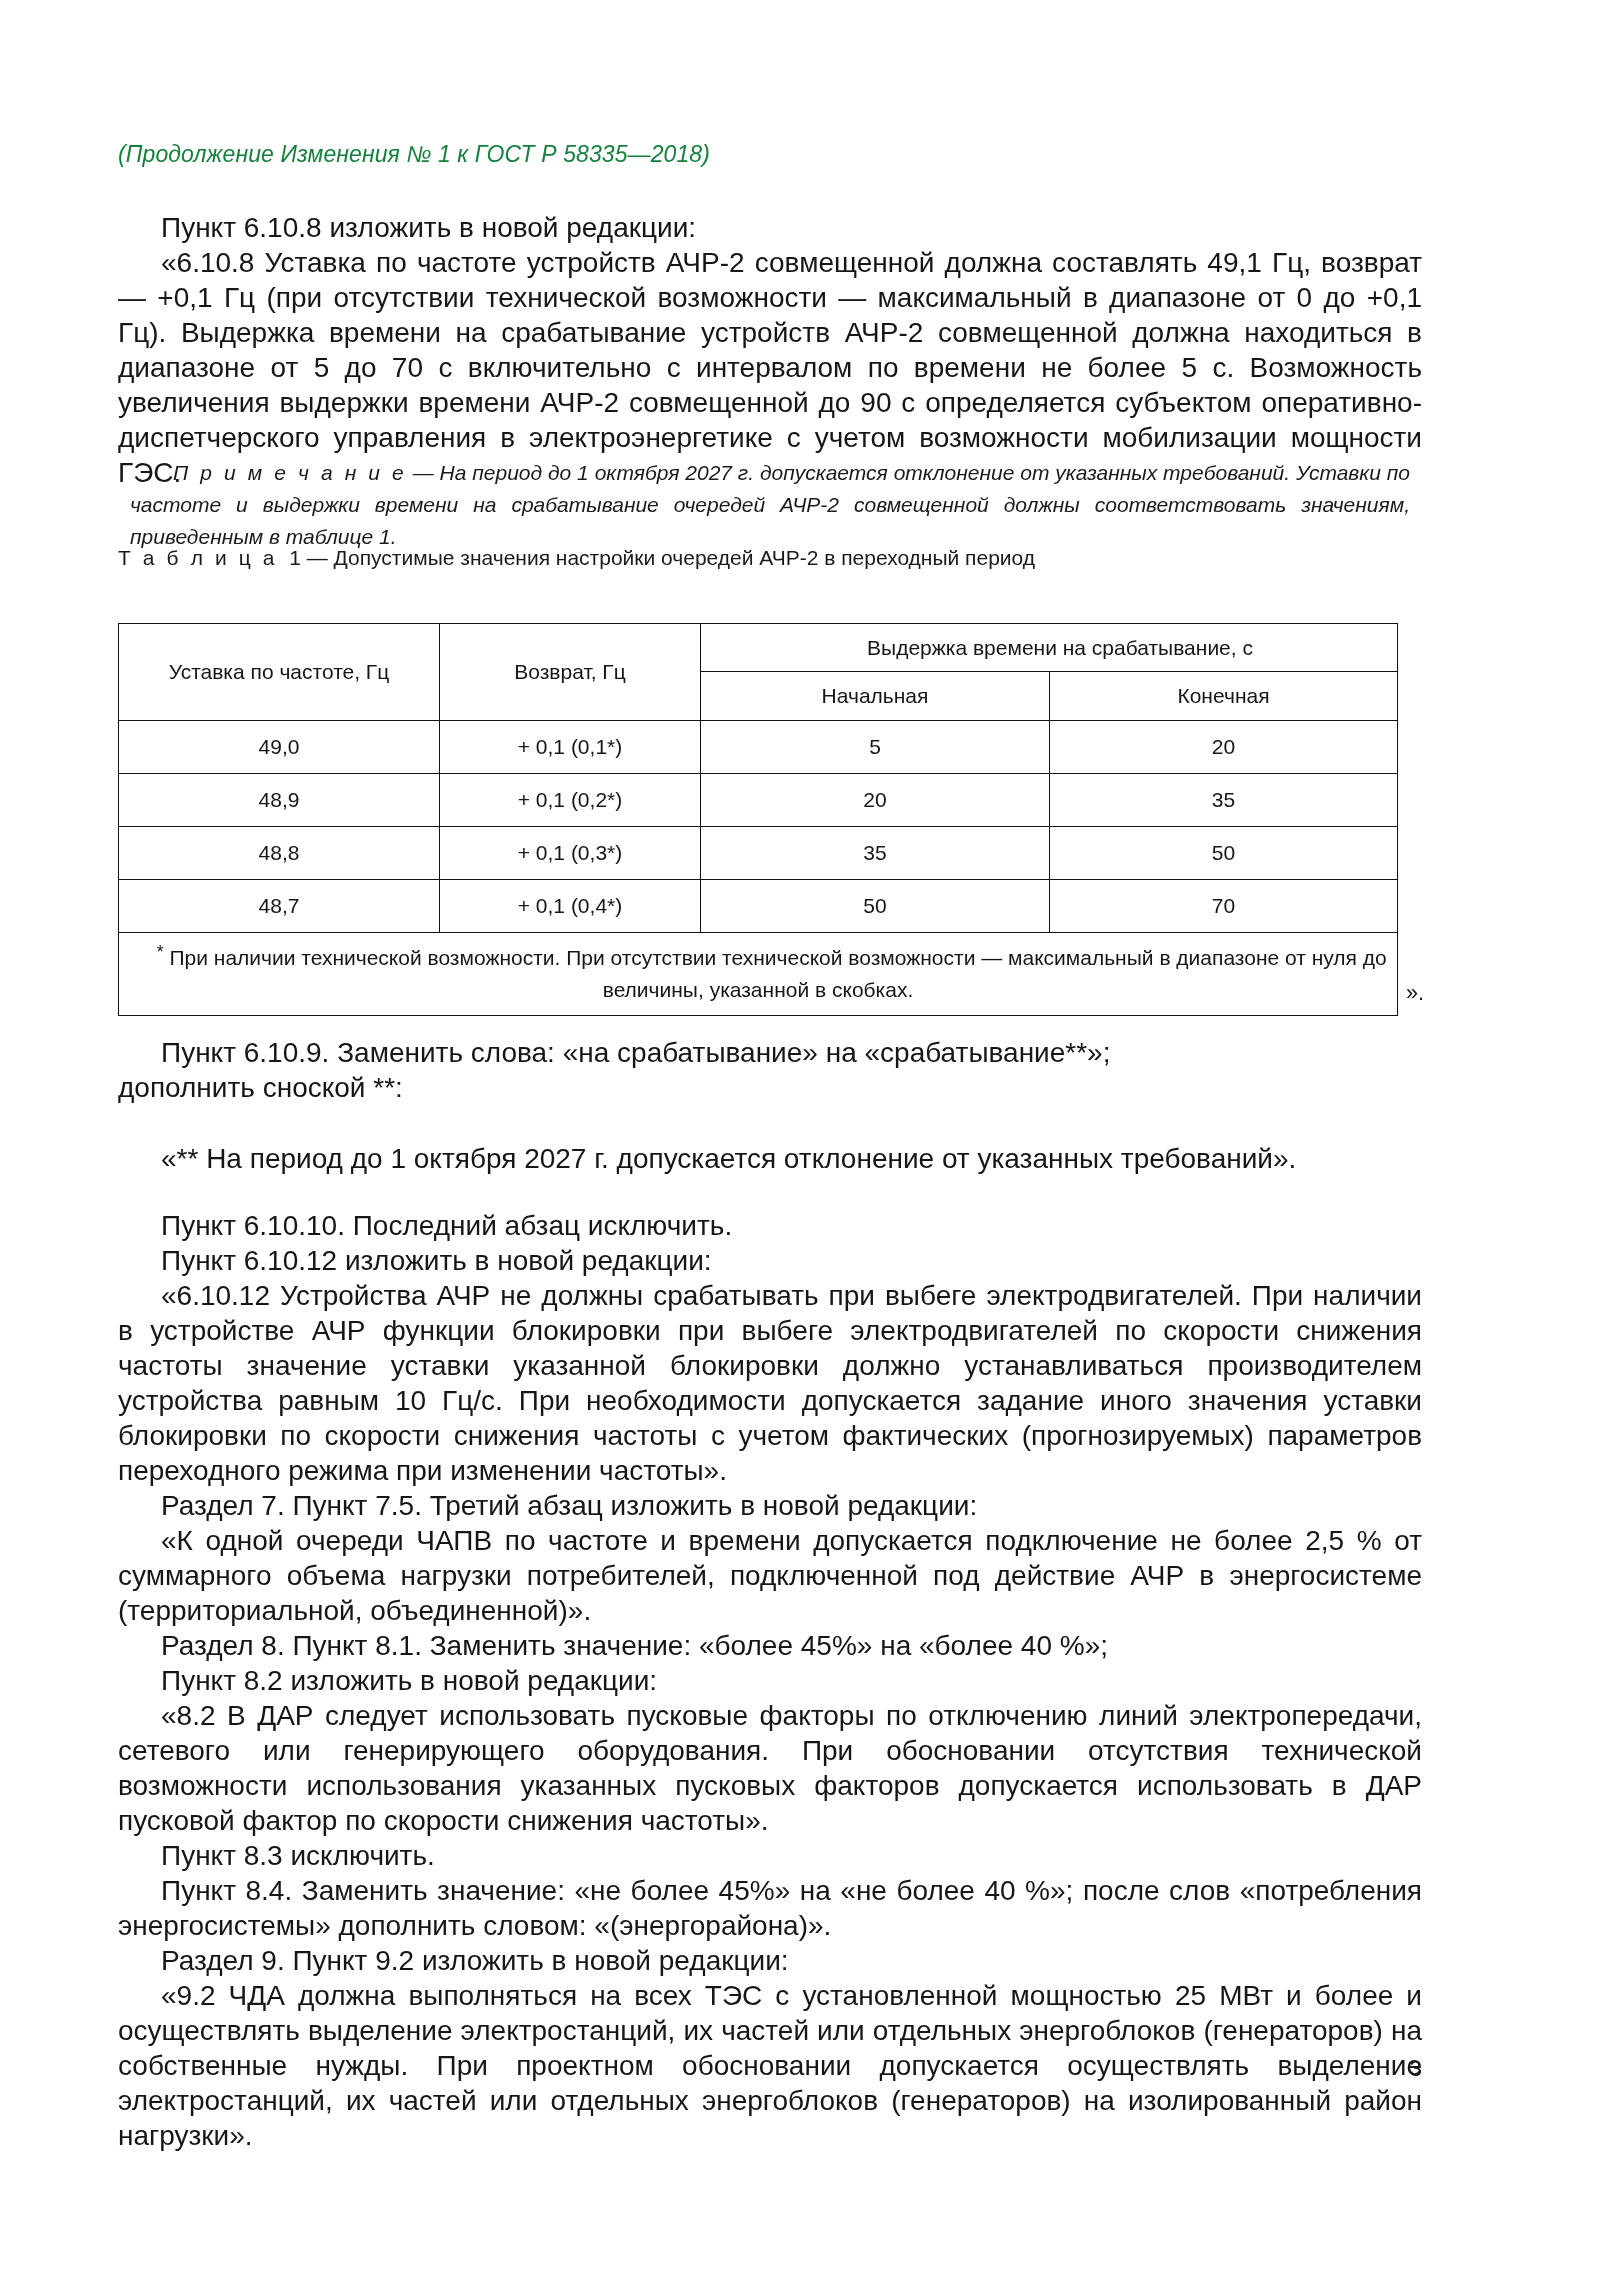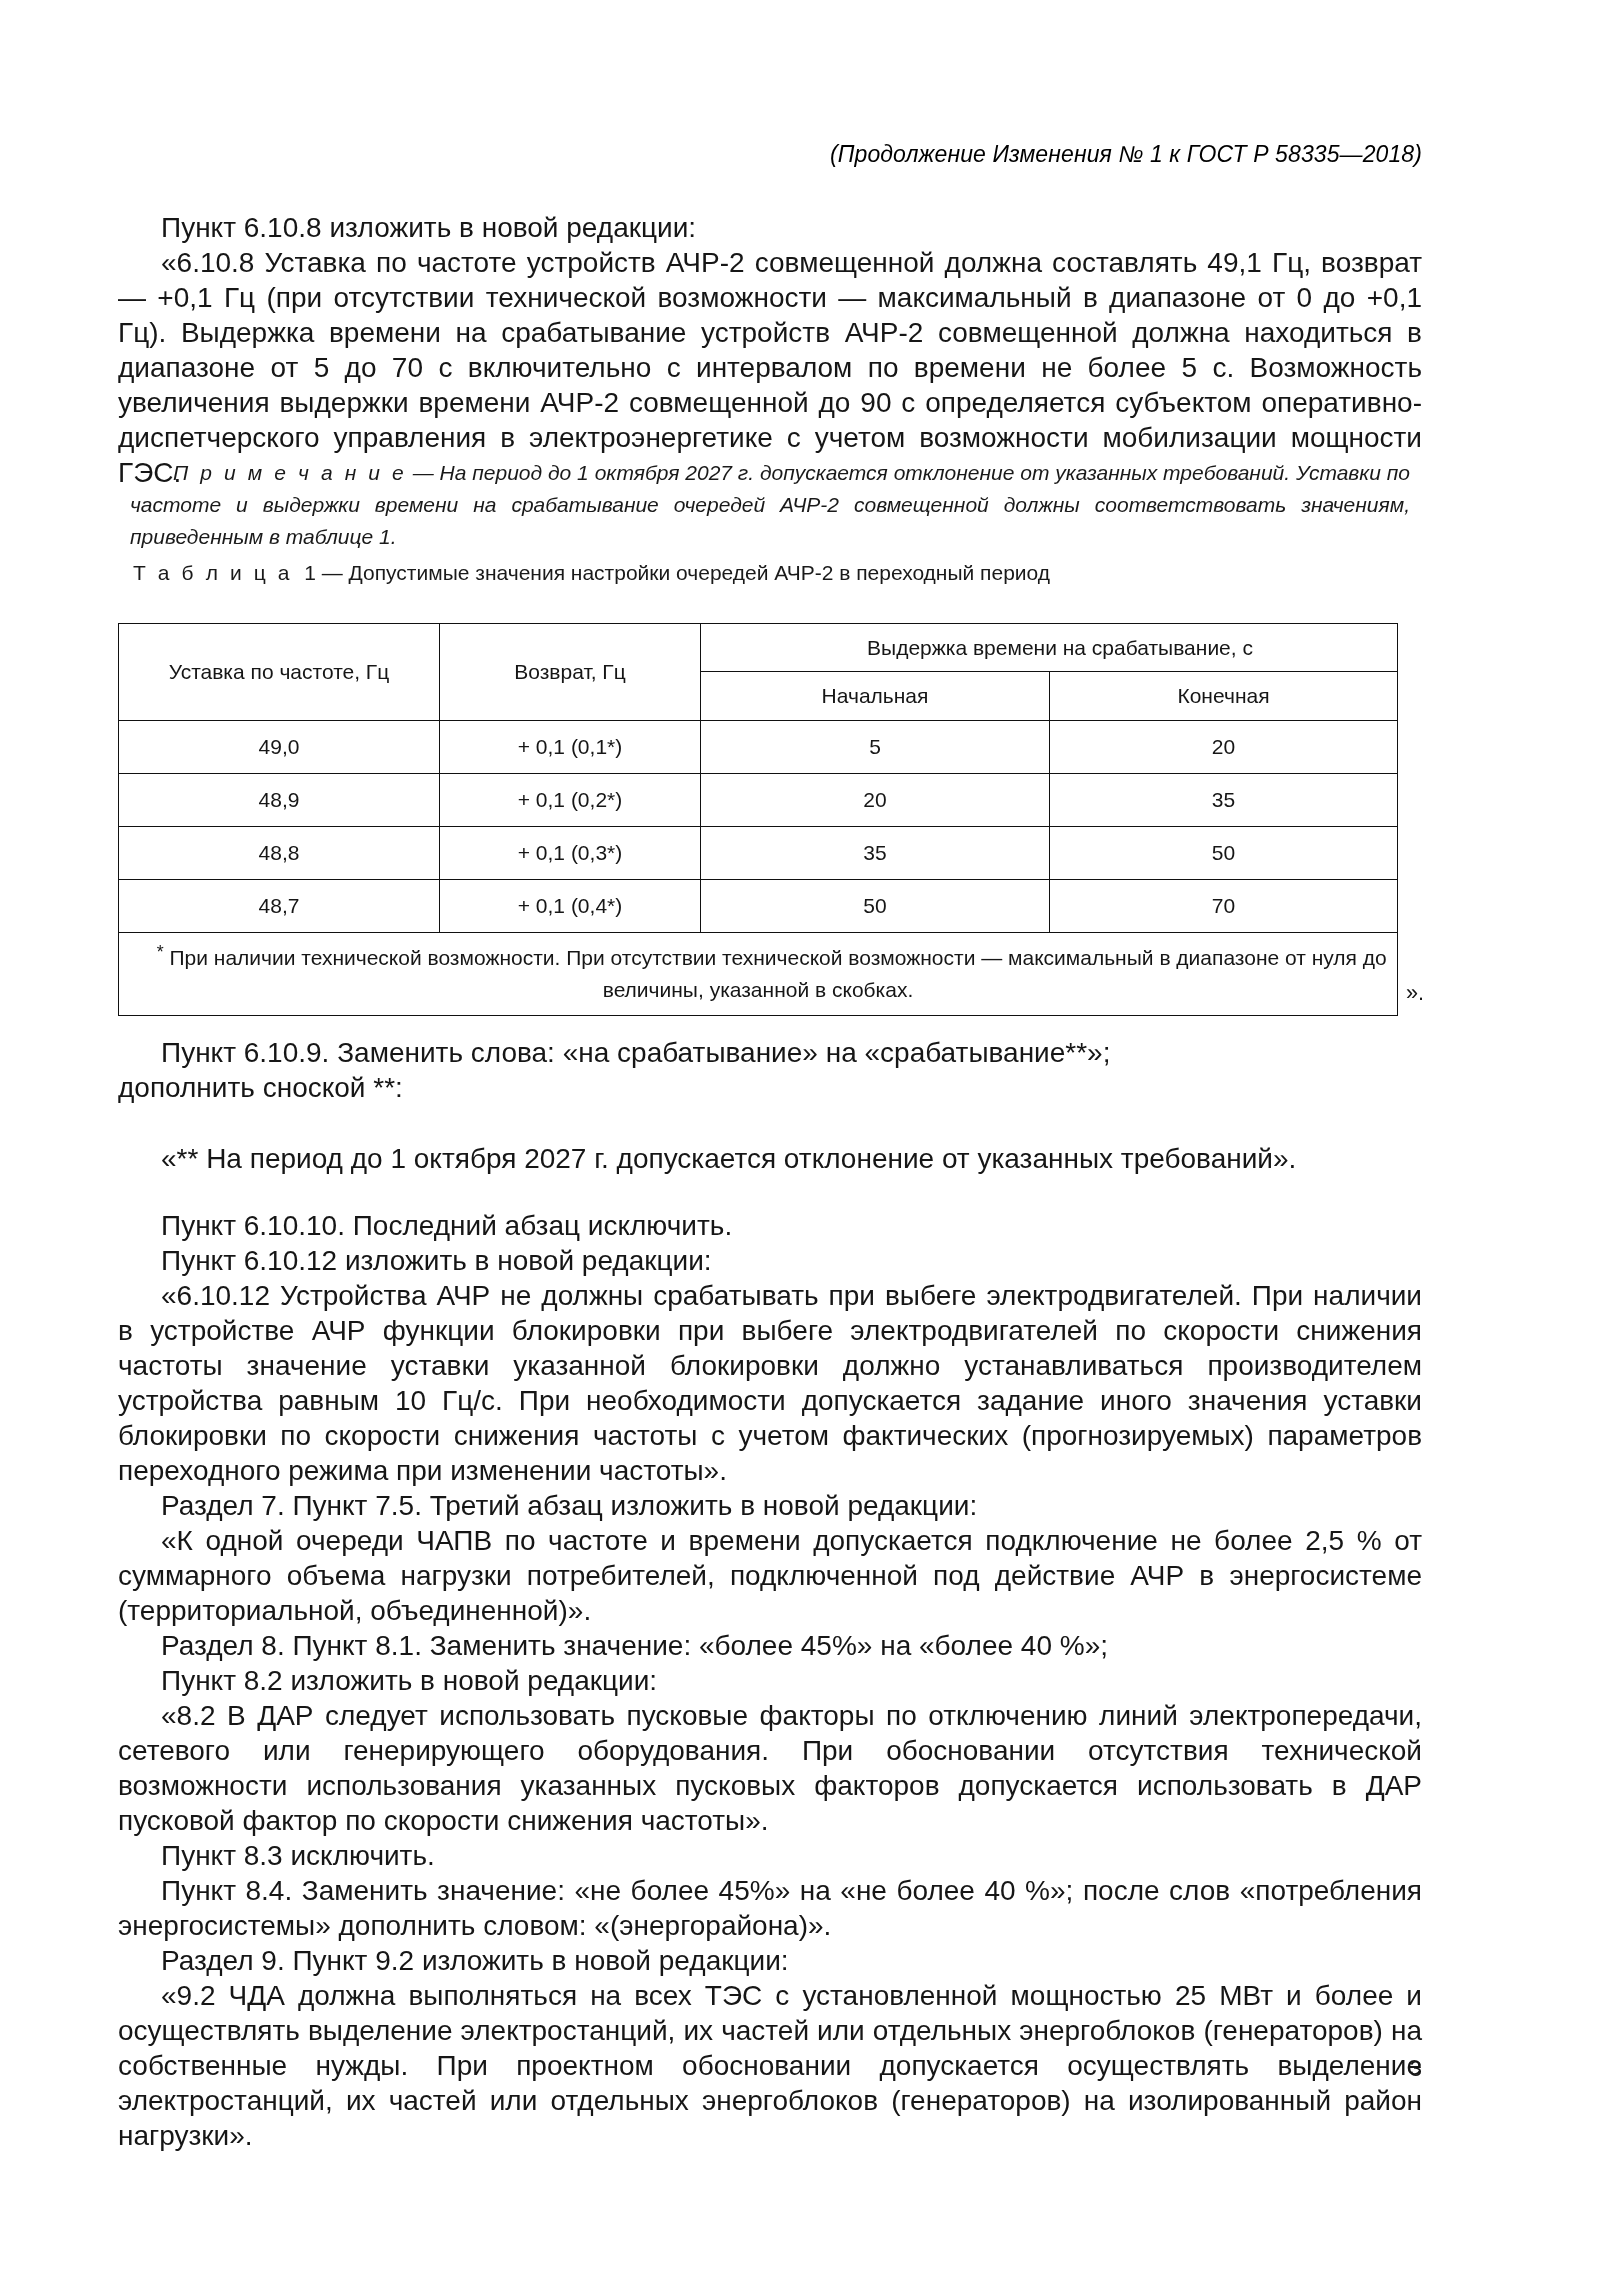--- a/index.html
+++ b/index.html
@@ -19,25 +19,24 @@
     overflow: hidden;
     box-sizing: border-box;
   }
 
   
   .running-header {
     position: absolute;
     left: 118px;
     top: 141px;
     width: 1304px;
-    text-align: right;
     font-style: italic;
     font-size: 23px;
     letter-spacing: 0.1px;
-    color: #000000;
+    color: #15803d;
   }
 
   
   .para {
     font-size: 28px;
     line-height: 35px;
     text-align: justify;
     text-justify: inter-word;
     margin: 0;
     color: #161616;
@@ -63,21 +62,21 @@
     font-style: italic;
   }
   .spaced {
     letter-spacing: 3.1px;
   }
 
   
   .table-caption {
     font-size: 21px;
     line-height: 29px;
-    margin: 15px;
+    margin: 0;
     white-space: nowrap;
   }
   .tbl-wrap {
     position: absolute;
     left: 118px;
     top: 623px;
     width: 1278px;
   }
   table.gost {
     border-collapse: collapse;

